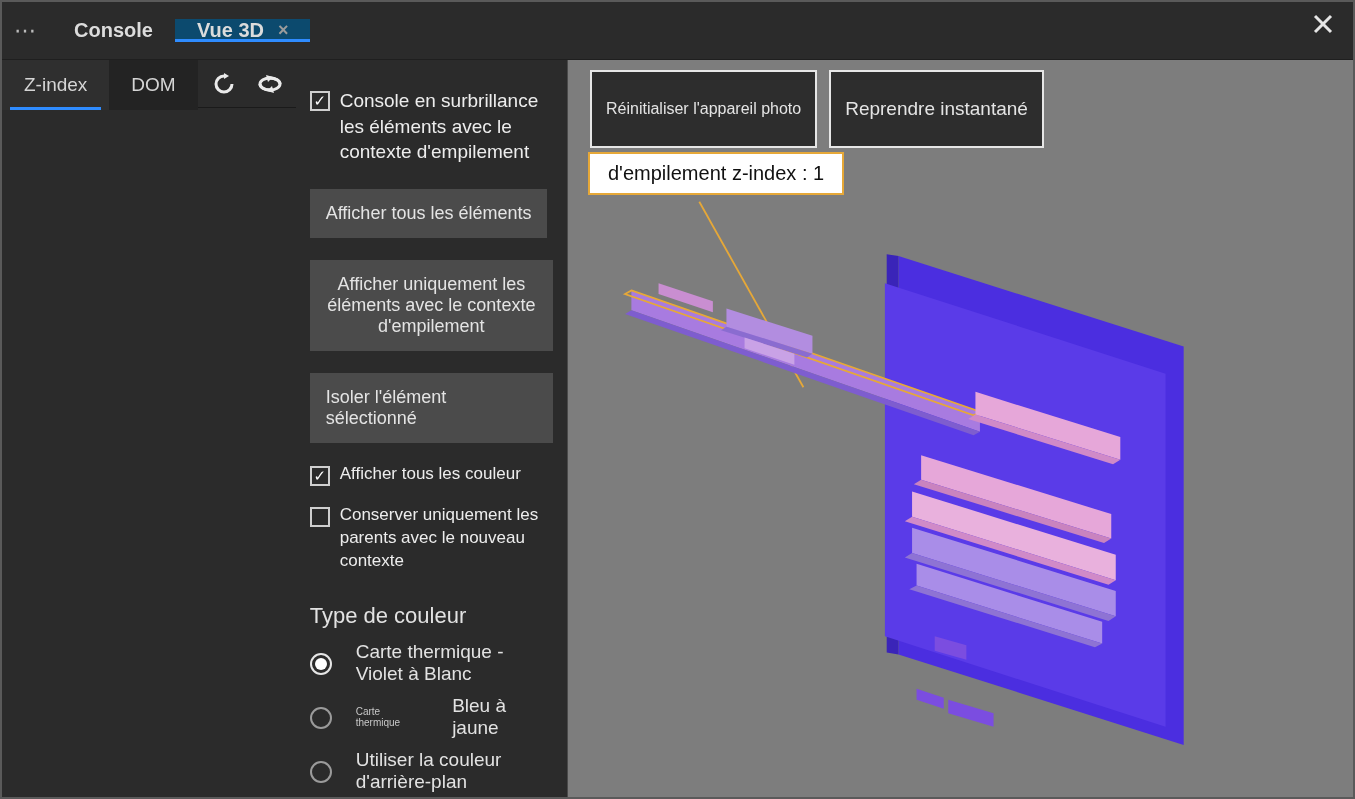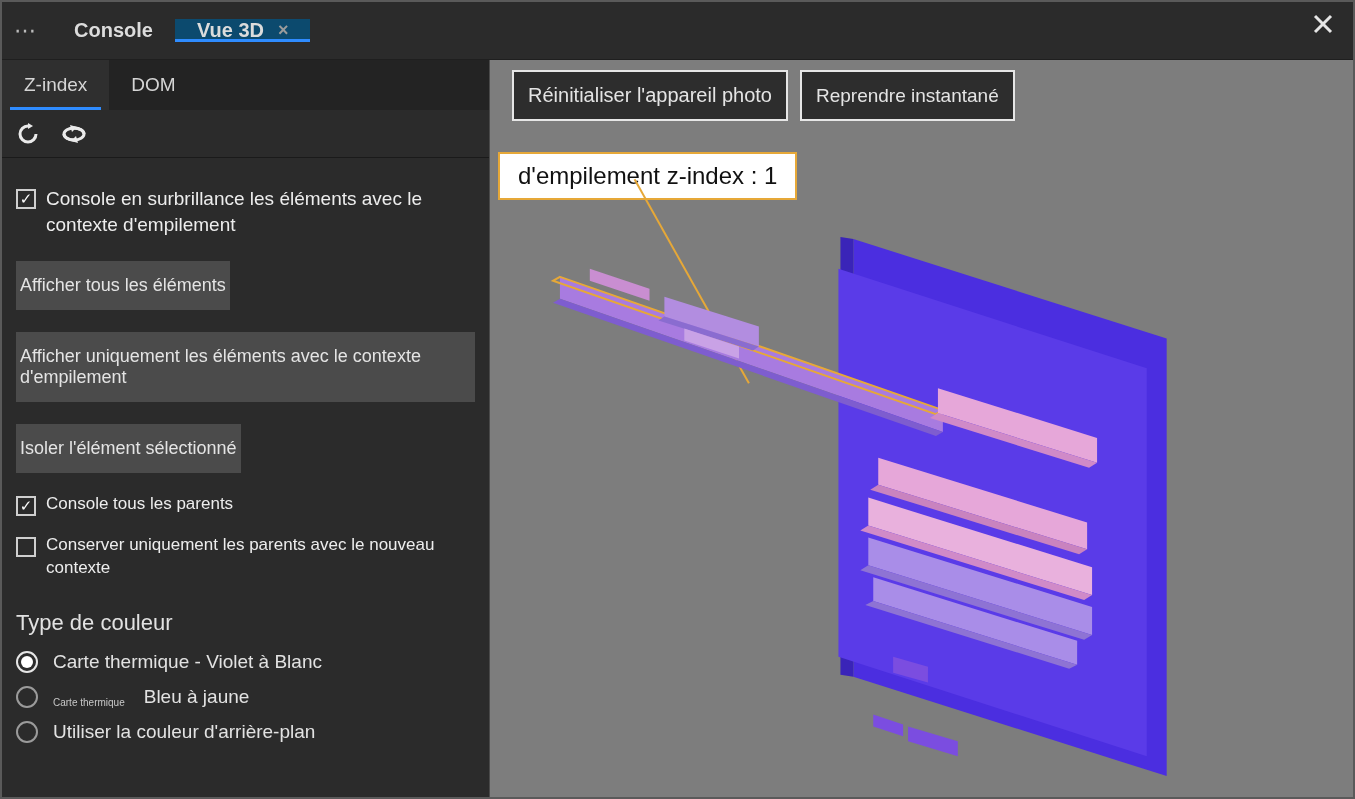--- a/index.html
+++ b/index.html
@@ -69,24 +69,23 @@
     width: 32px;
     height: 32px;
     text-align: center;
     line-height: 28px;
   }
   .content {
     display: flex;
     height: calc(100% - 58px);
   }
   .sidebar {
-    width: 488px;
+    width: 566px;
     background: #2b2b2b;
     display: flex;
-    flex-direction: column;
     border-right: 1px solid #4a4a4a;
   }
   .subtabs {
     display: flex;
     height: 50px;
     background: #232323;
   }
   .subtab {
     display: flex;
     align-items: center;
@@ -166,36 +165,36 @@
     width: 12px;
     height: 12px;
     border-radius: 50%;
     background: #fff;
   }
   .btn {
     background: #4b4b4b;
     color: #e4e4e4;
     border: none;
     font-size: 18px;
-    padding: 14px 4px;
+    padding: 14px 16px;
     text-align: left;
     cursor: pointer;
     margin: 6px 0 16px 0;
     display: inline-block;
     min-width: 60px;
   }
   .section-title {
     font-size: 22px;
     margin: 30px 0 12px 0;
     color: #e2e2e2;
   }
   .radio-row {
     display: flex;
-    align-items: flex-end;
-    gap: 15px;
+    align-items: center;
+    gap: 24px;
     margin: 10px 0;
     font-size: 19px;
     color: #e2e2e2;
     cursor: pointer;
   }
   .radio-row .label-pre {
     font-size: 10px;
     color: #c8c8c8;
     margin-right: 4px;
   }
@@ -213,34 +212,34 @@
     position: absolute;
     top: 10px;
     left: 22px;
     display: flex;
     gap: 12px;
   }
   .vp-btn {
     background: #2d2d2d;
     color: #e4e4e4;
     border: 2px solid #e6e6e6;
-    padding: 12px 14px;
-    font-size: 20px;
+    padding: 28px 14px;
+    font-size: 16px;
     cursor: pointer;
   }
   .vp-btn.big { font-size: 19px; padding: 0 14px; }
   .tooltip {
     position: absolute;
     top: 92px;
-    left: 8px;
+    left: 20px;
     background: #fff;
     color: #111;
     border: 2px solid #e6a838;
     padding: 8px 18px;
-    font-size: 24px;
+    font-size: 20px;
   }
   svg.scene {
     position: absolute;
     top: 0; left: 0;
     width: 100%;
     height: 100%;
   }
 </style>
 </head>
 <body>
@@ -294,27 +293,27 @@
 
     <div class="panel">
 
       <label class="check-row">
         <span class="checkbox">✓</span>
         <span>Console en surbrillance les éléments avec le contexte d'empilement</span>
       </label>
 
       <button class="btn">Afficher tous les éléments</button>
       <br>
-      <button class="btn" style="width:100%;">Afficher uniquement les éléments avec le contexte d'empilement</button>
+      <button class="btn" style="width:100%;text-align:center;">Afficher uniquement les éléments avec le contexte d'empilement</button>
       <br>
       <button class="btn">Isoler l'élément sélectionné</button>
 
       <label class="check-row small" style="margin-top:4px;">
         <span class="checkbox">✓</span>
-        <span>Console tous les parents</span>
+        <span>Afficher tous les couleur</span>
       </label>
 
       <label class="check-row small">
         <span class="checkbox"></span>
         <span>Conserver uniquement les parents avec le nouveau contexte</span>
       </label>
 
       <div class="section-title">Type de couleur</div>
 
       <label class="radio-row">

